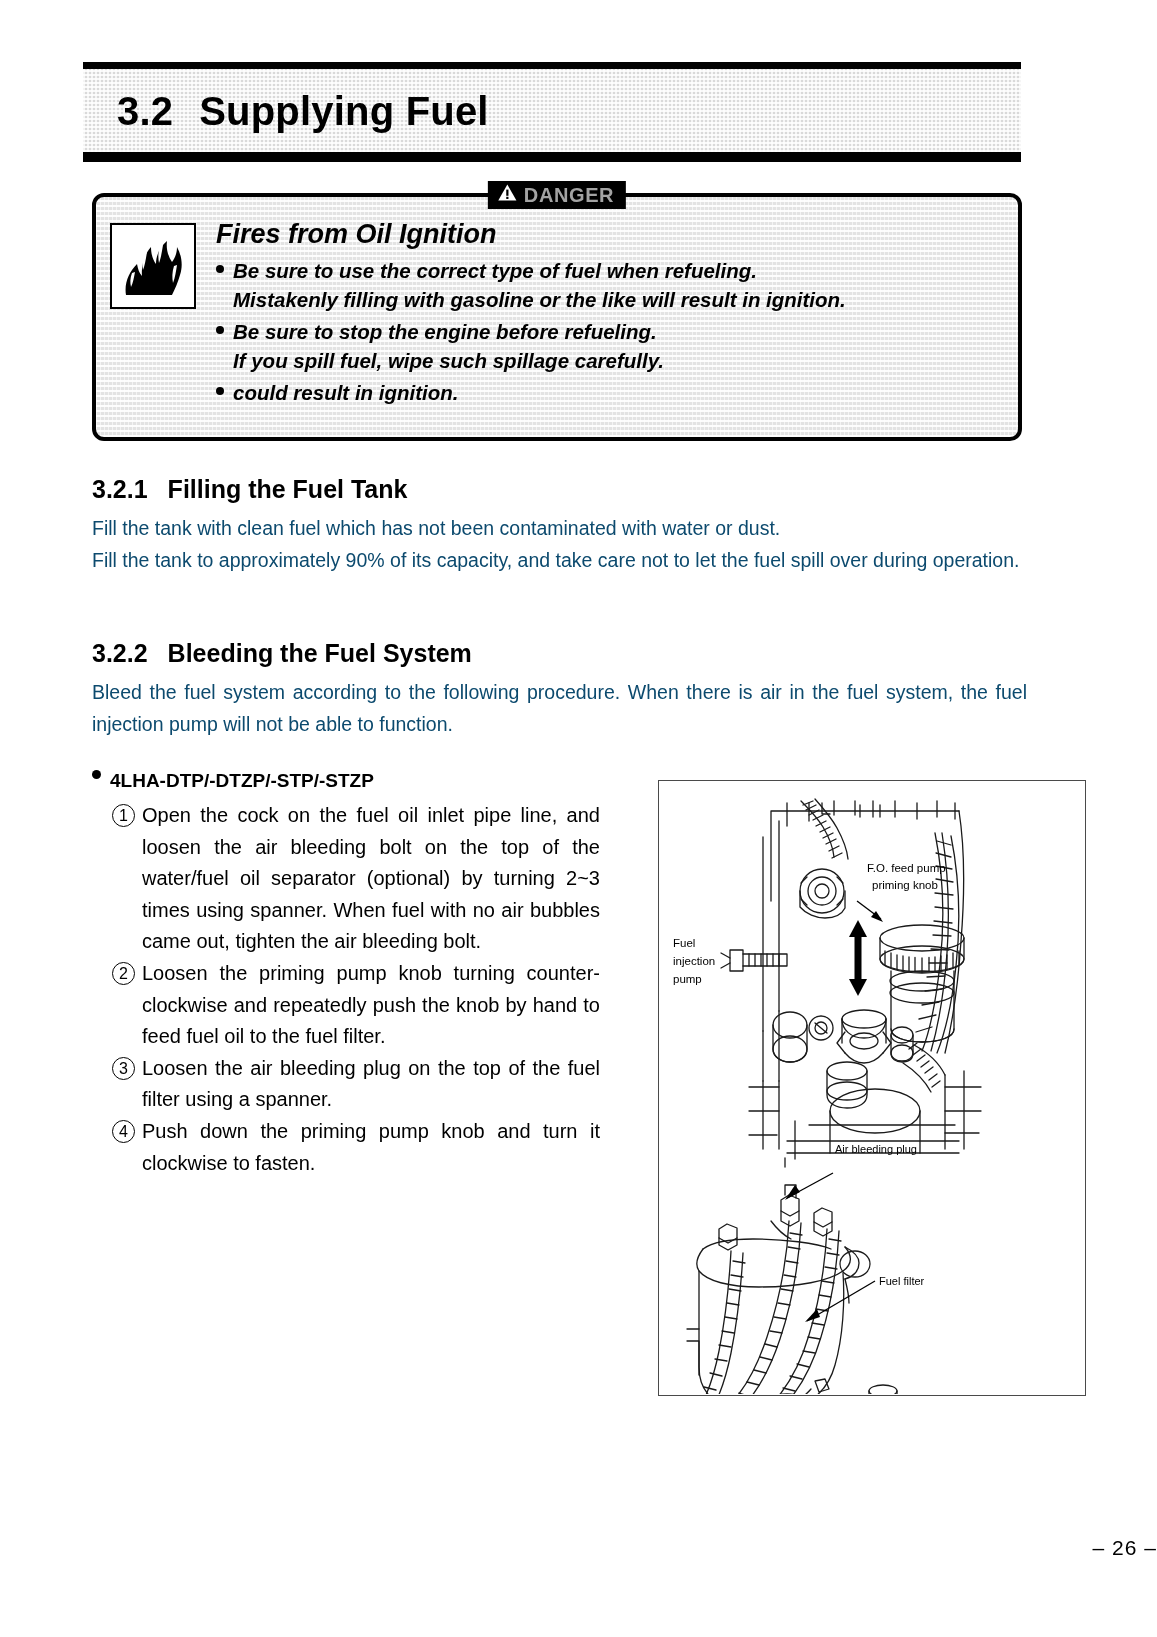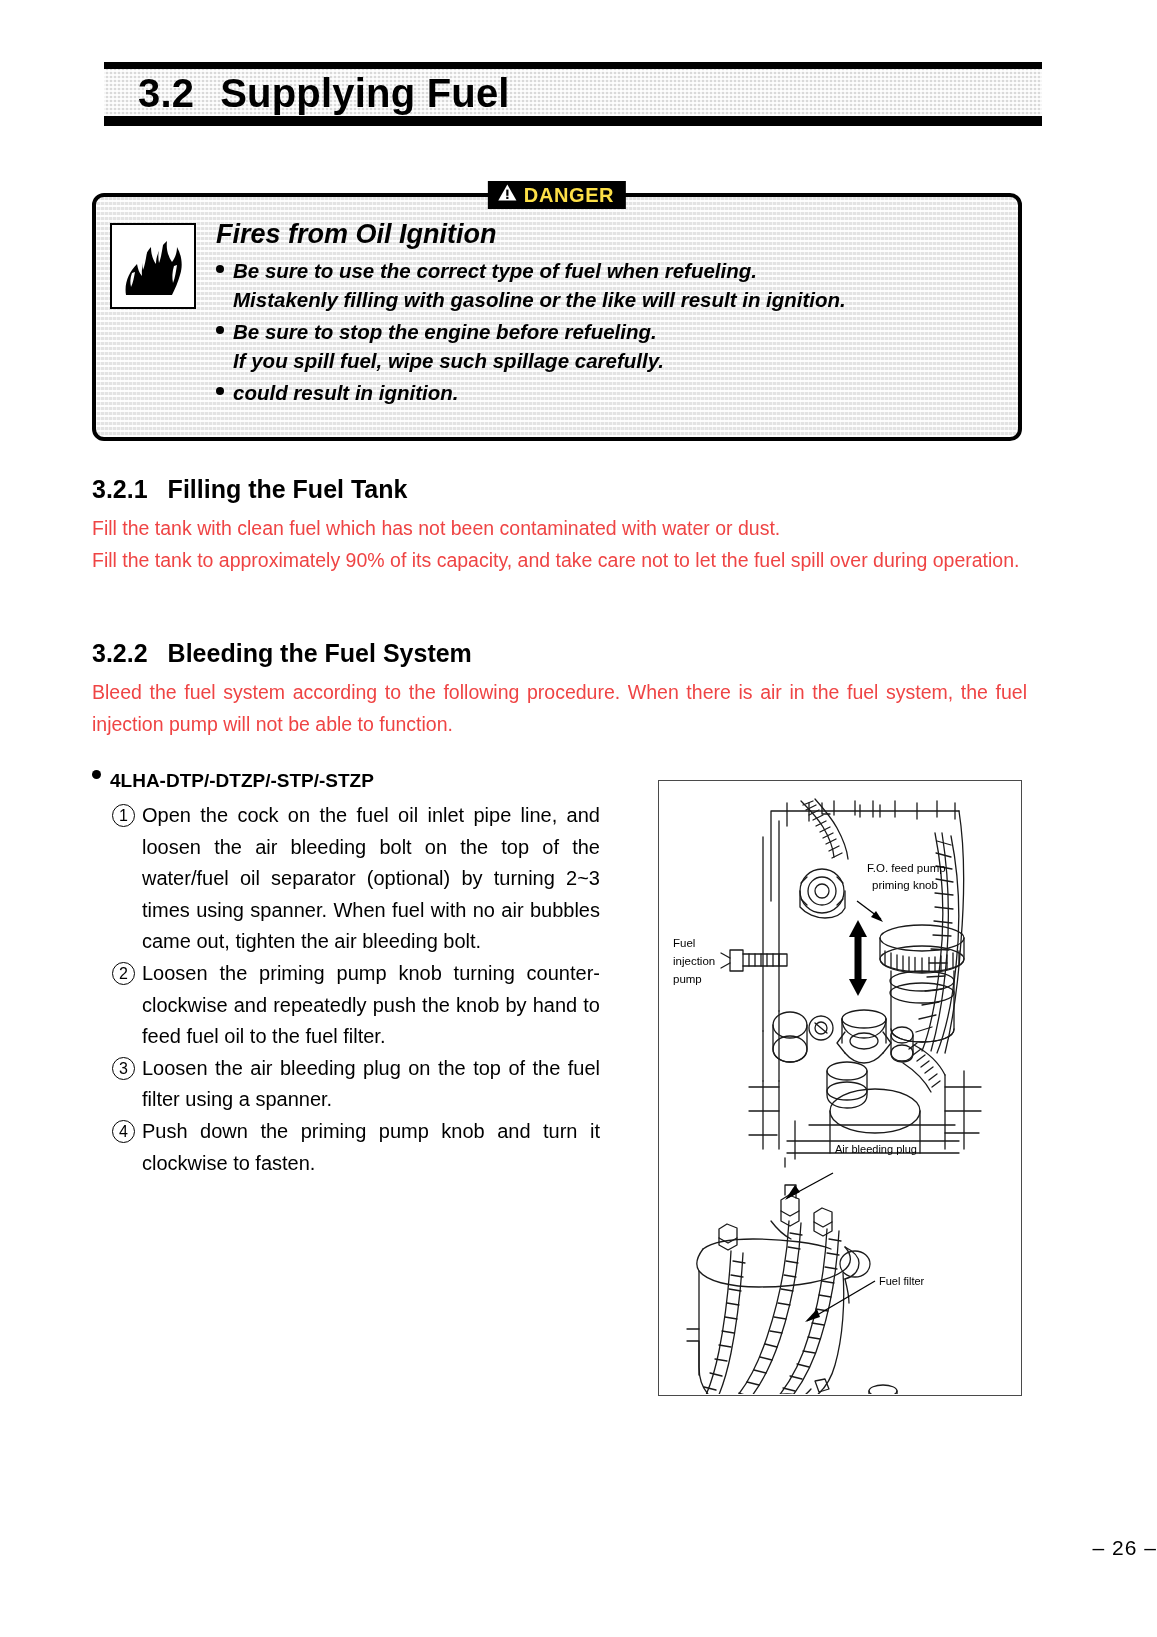--- a/index.html
+++ b/index.html
@@ -17,24 +17,24 @@
     width: 1157px;
     height: 1637px;
     background: #ffffff;
     overflow: hidden;
     box-sizing: border-box;
   }
 
   
   .section-header {
     position: absolute;
-    left: 104px;
+    left: 83px;
     top: 62px;
     width: 938px;
-    height: 64px;
+    height: 100px;
   }
   .section-header .bar-top {
     position: absolute;
     left: 0; top: 0;
     width: 100%;
     height: 7px;
     background: #000000;
   }
   .section-header .bar-bottom {
     position: absolute;
@@ -97,21 +97,21 @@
     align-items: center;
     gap: 7px;
     z-index: 5;
   }
   .danger-badge .tri { display: block; }
   .danger-badge .lbl {
     font-size: 20px;
     font-weight: bold;
     letter-spacing: 0.6px;
     line-height: 1;
-    color: #fde047;
+    color: #a3a3a3;
   }
   .danger-inner {
     position: absolute;
     left: 0; top: 26px; right: 0; bottom: 0;
     display: flex;
     padding: 0 16px 0 18px;
     box-sizing: border-box;
     font-style: italic;
   }
   .flame-box {
@@ -161,21 +161,21 @@
     font-size: 25px;
     font-weight: bold;
     white-space: nowrap;
   }
   .sub-heading .n { margin-right: 20px; }
 
   .body-para {
     position: absolute;
     font-size: 19.5px;
     line-height: 1.62;
-    color: #ef4444;
+    color: #0c4a6e;
   }
 
   
   .model-heading {
     position: absolute;
     left: 92px;
     top: 770px;
     font-size: 19px;
     font-weight: bold;
     display: flex;
@@ -222,21 +222,21 @@
     text-align: justify;
     text-justify: inter-word;
   }
   .step p { margin: 0; }
 
   
   .illus-panel {
     position: absolute;
     left: 658px;
     top: 780px;
-    width: 364px;
+    width: 428px;
     height: 616px;
     border: 1.6px solid #4a4a4a;
     background: #ffffff;
     box-sizing: border-box;
     overflow: hidden;
   }
   .illus-panel svg { display: block; }
   .illus-label {
     font-family: "Liberation Sans", sans-serif;
     font-size: 11.5px;

